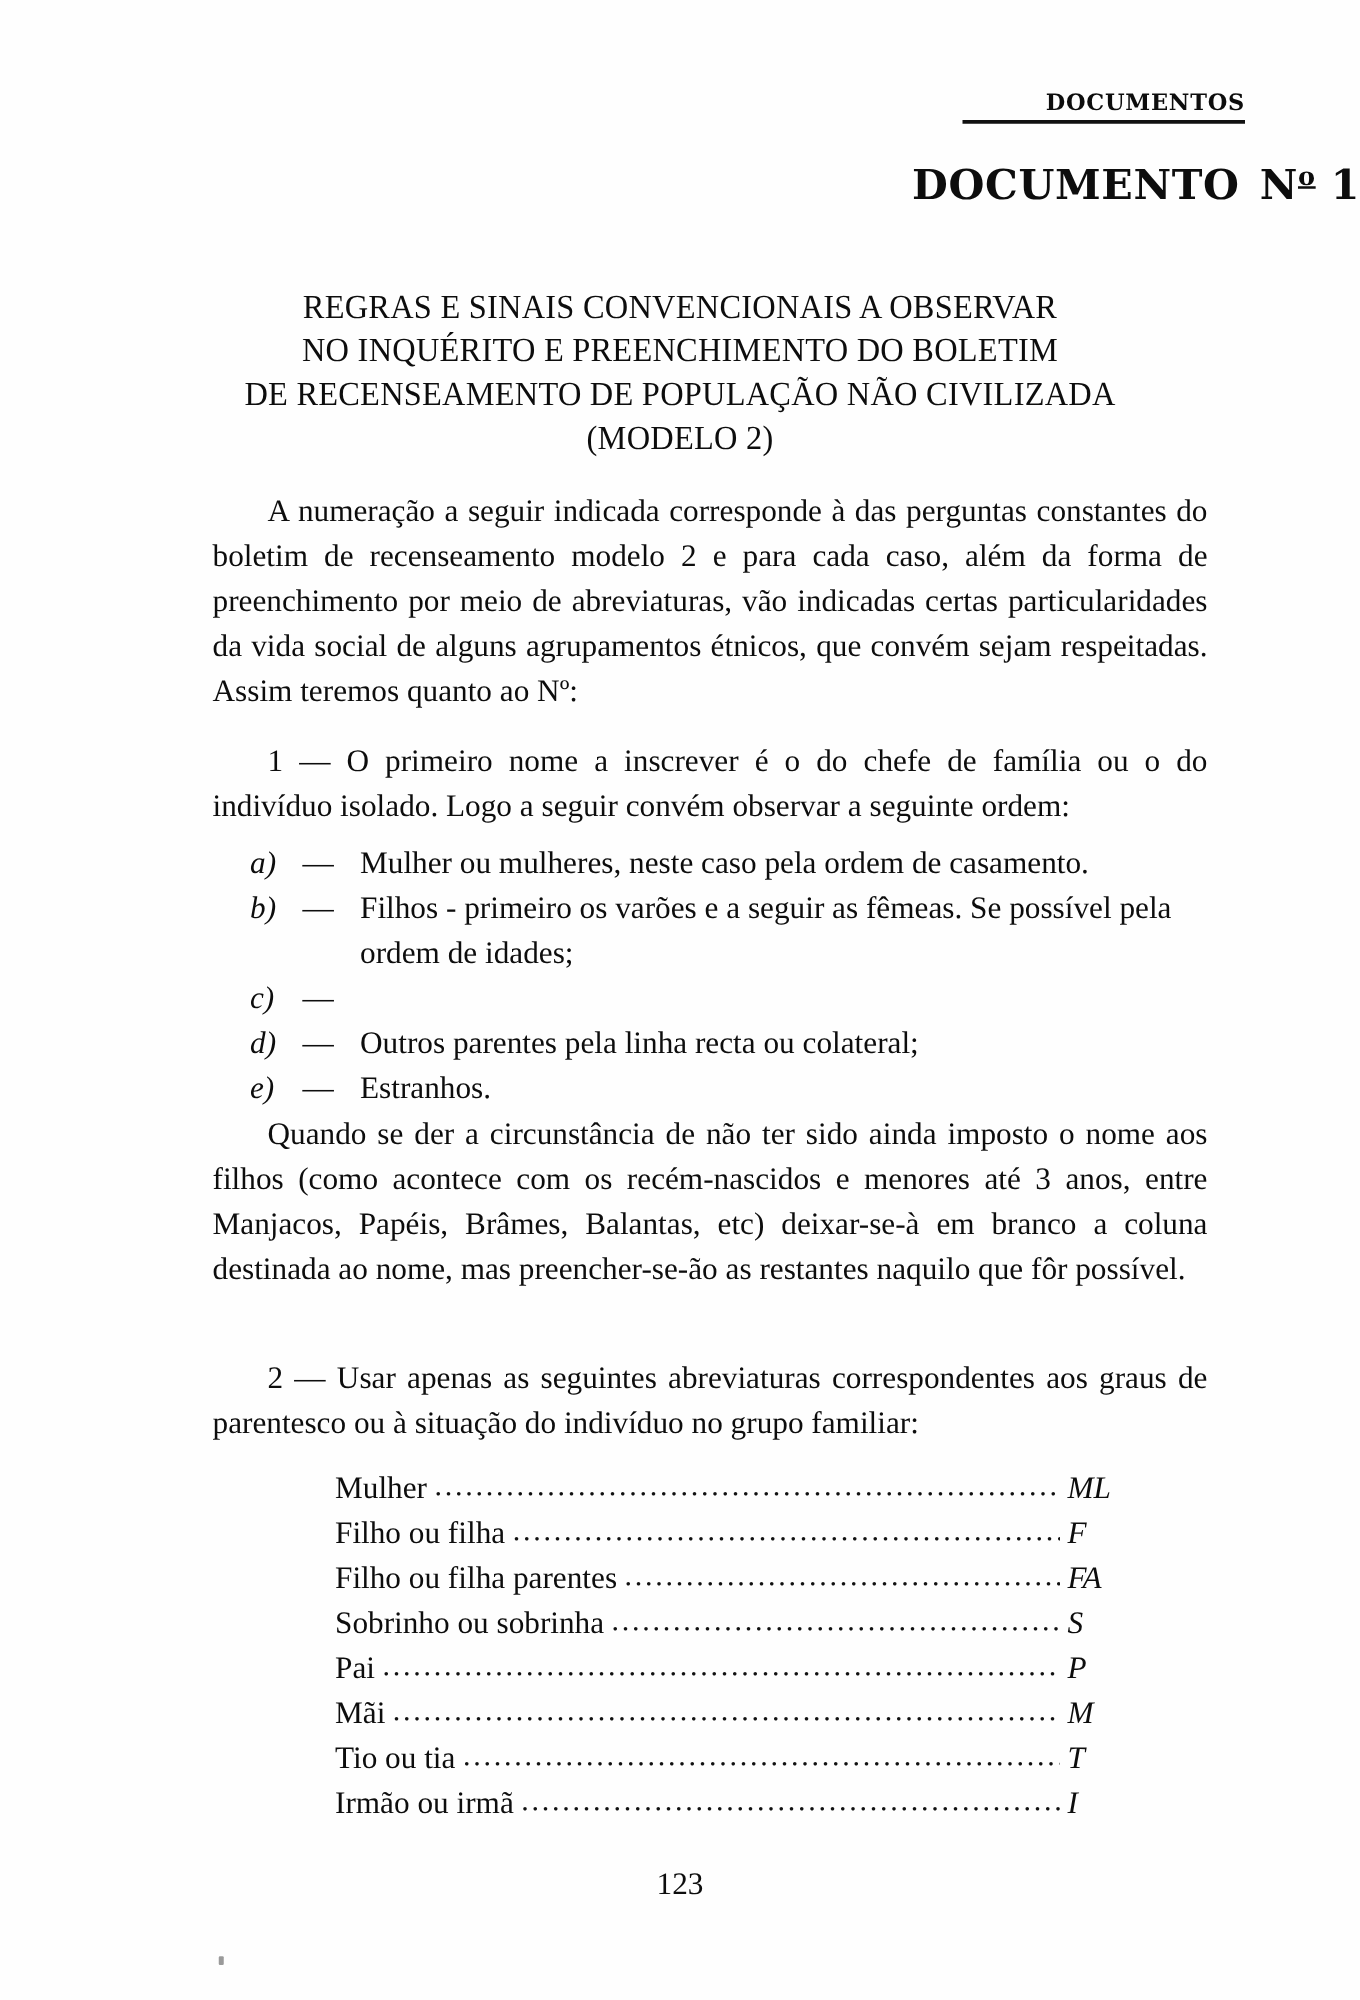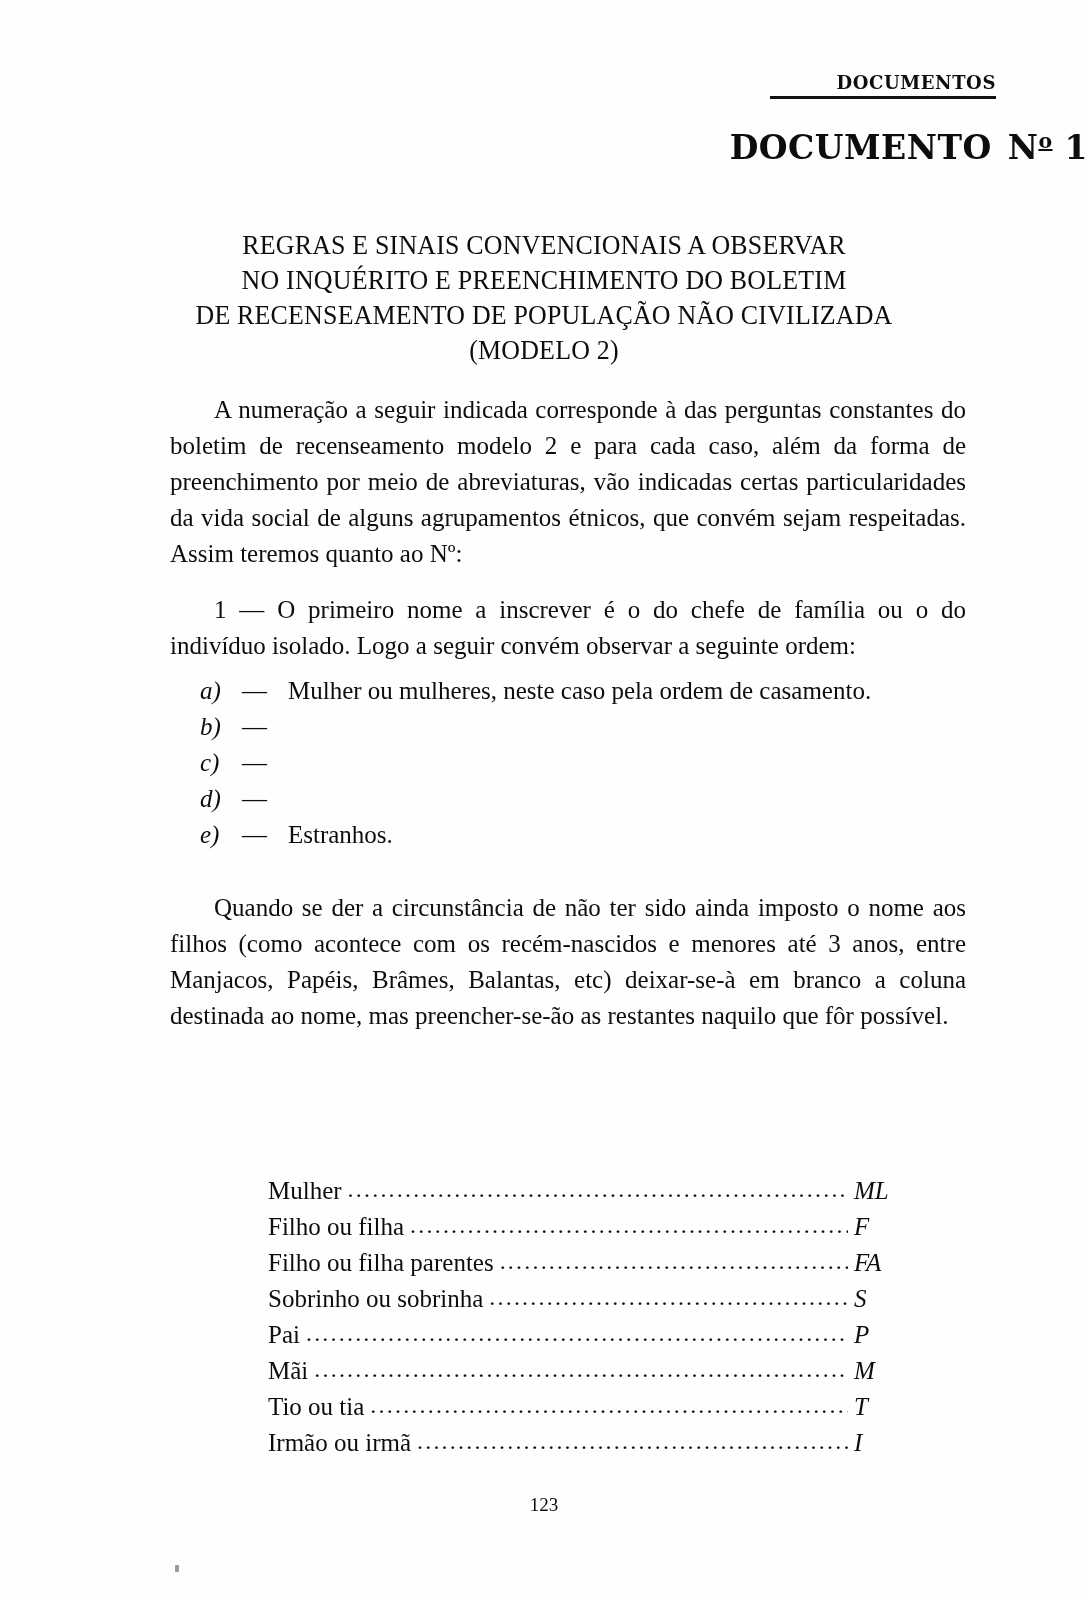--- a/index.html
+++ b/index.html
@@ -155,21 +155,21 @@
     font-style: italic;
   }
 
   
   .page-number {
     position: absolute;
     top: 1494px;
     left: 0;
     width: 1088px;
     text-align: center;
-    font-size: 19px;
+    font-size: 25px;
   }
 
   
   .scan-speck {
     position: absolute;
     left: 175px;
     top: 1565px;
     width: 4px;
     height: 7px;
     background: #9a9a9a;
@@ -208,40 +208,45 @@
 
   <div class="letter-list" style="top:673px;">
     <div class="letter-item">
       <span class="lbl">a)</span>
       <span class="dash">—</span>
       <span class="txt">Mulher ou mulheres, neste caso pela ordem de casamento.</span>
     </div>
     <div class="letter-item">
       <span class="lbl">b)</span>
       <span class="dash">—</span>
+      <span class="txt">Filhos - primeiro os varões e a seguir as fêmeas. Se possível pela ordem de idades;</span>
     </div>
     <div class="letter-item">
       <span class="lbl">c)</span>
       <span class="dash">—</span>
     </div>
     <div class="letter-item">
       <span class="lbl">d)</span>
       <span class="dash">—</span>
+      <span class="txt">Outros parentes pela linha recta ou colateral;</span>
     </div>
     <div class="letter-item">
       <span class="lbl">e)</span>
       <span class="dash">—</span>
       <span class="txt">Estranhos.</span>
     </div>
   </div>
 
   <div class="body-block" style="top:890px;">
     <div class="para indent">Quando se der a circunstância de não ter sido ainda imposto o nome aos filhos (como acontece com os recém-nascidos e menores até 3 anos, entre Manjacos, Papéis, Brâmes, Balantas, etc) deixar-se-à em branco a coluna destinada ao nome, mas preencher-se-ão as restantes naquilo que fôr possível.</div>
   </div>
 
+  <div class="body-block" style="top:1085px;">
+    <div class="para indent">2 — Usar apenas as seguintes abreviaturas correspondentes aos graus de parentesco ou à situação do indivíduo no grupo familiar:</div>
+  </div>
 
   <div class="abbr-list" style="top:1173px;">
     <div class="abbr-row">
       <span class="abbr-label">Mulher</span>
       <span class="leader">........................................................................................................................</span>
       <span class="abbr-code">ML</span>
     </div>
     <div class="abbr-row">
       <span class="abbr-label">Filho ou filha</span>
       <span class="leader">........................................................................................................................</span>

